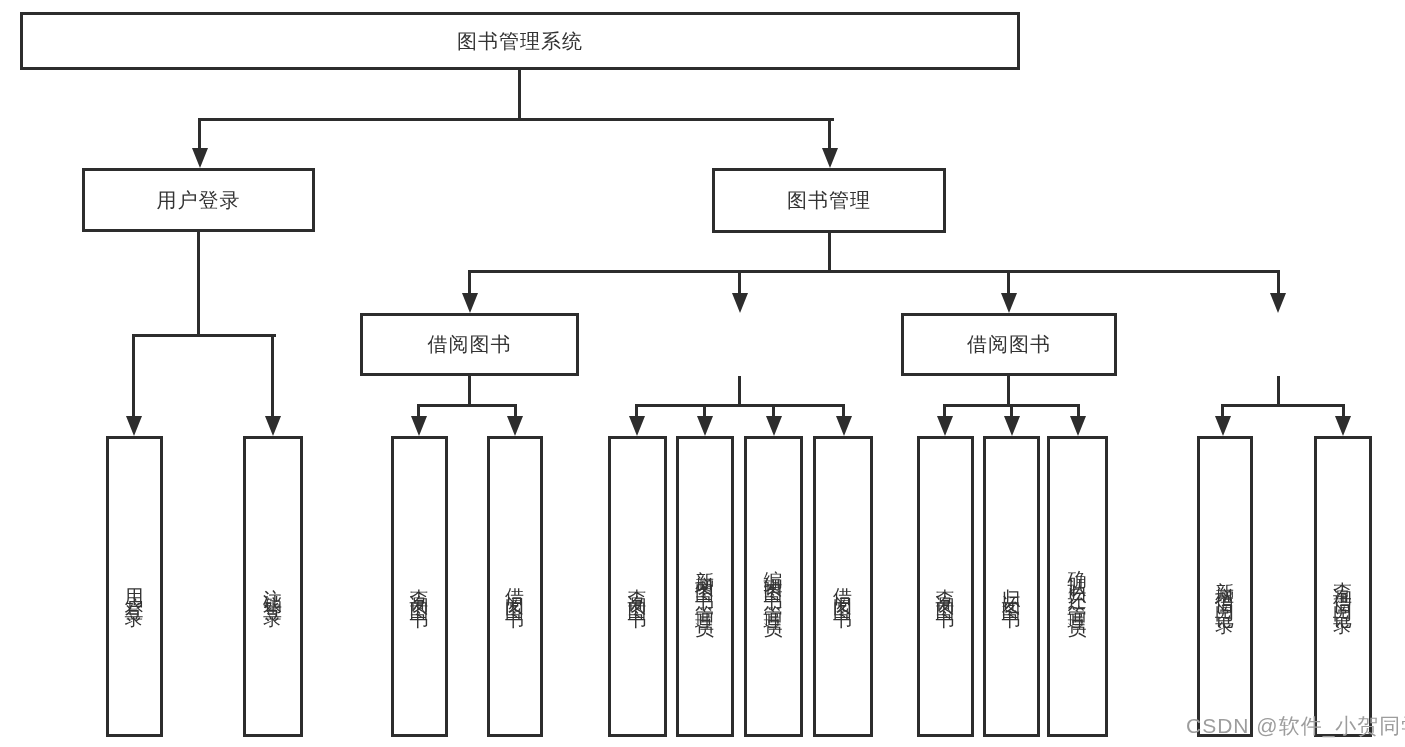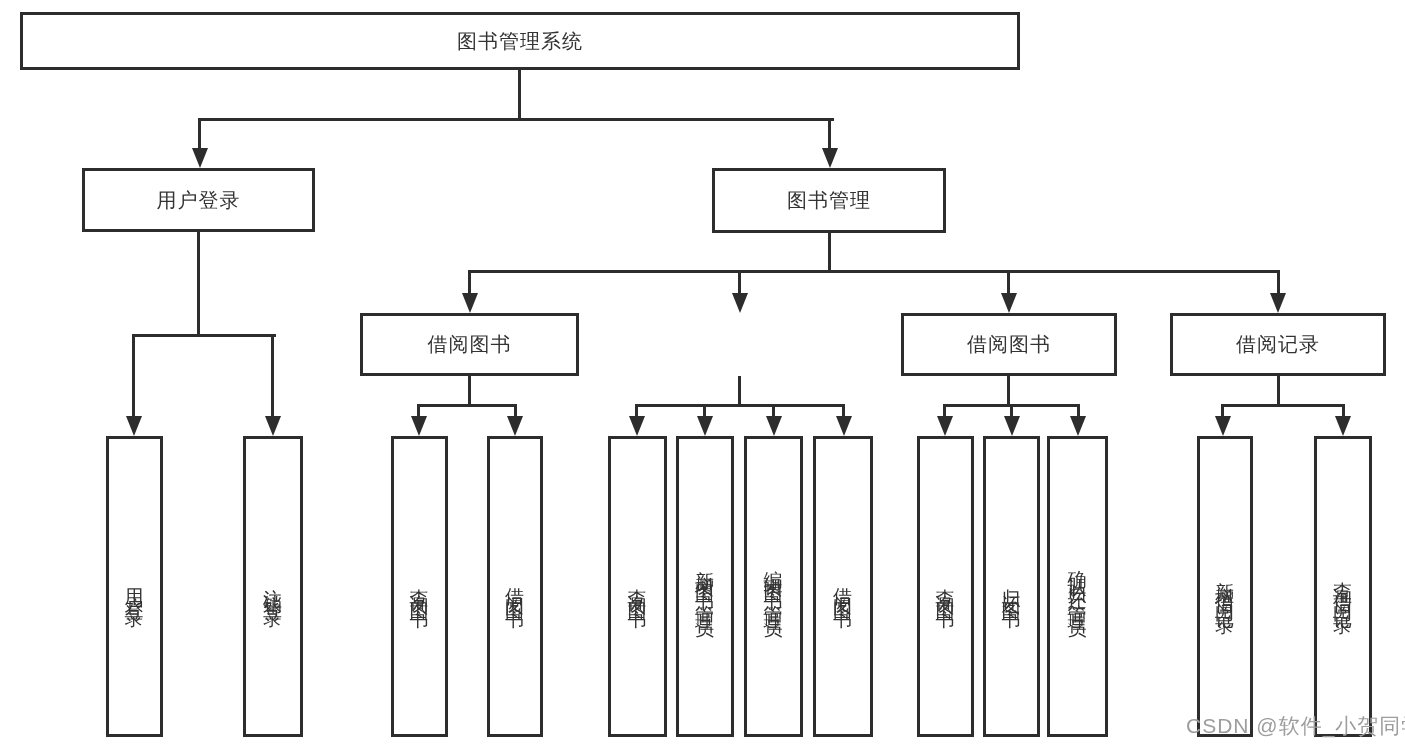--- a/index.html
+++ b/index.html
@@ -47,23 +47,20 @@
   </div>
   <div class="box h" style="left:712px;top:168px;width:234px;height:65px">
     <span>图书管理</span>
   </div>
 
   <div class="box h" style="left:360px;top:313px;width:219px;height:63px">
     <span>借阅图书</span>
   </div>
   <div class="box h" style="left:901px;top:313px;width:216px;height:63px">
     <span>借阅图书</span>
-  </div>
-  <div class="box h" style="left:1170px;top:313px;width:216px;height:63px">
-    <span>借阅记录</span>
   </div>
 
   <div class="box v" style="left:106px;top:436px;width:57px;height:301px">
     <span>用户登录</span>
   </div>
   <div class="box v" style="left:243px;top:436px;width:60px;height:301px">
     <span>注销登录</span>
   </div>
 
   <div class="box v" style="left:391px;top:436px;width:57px;height:301px">

